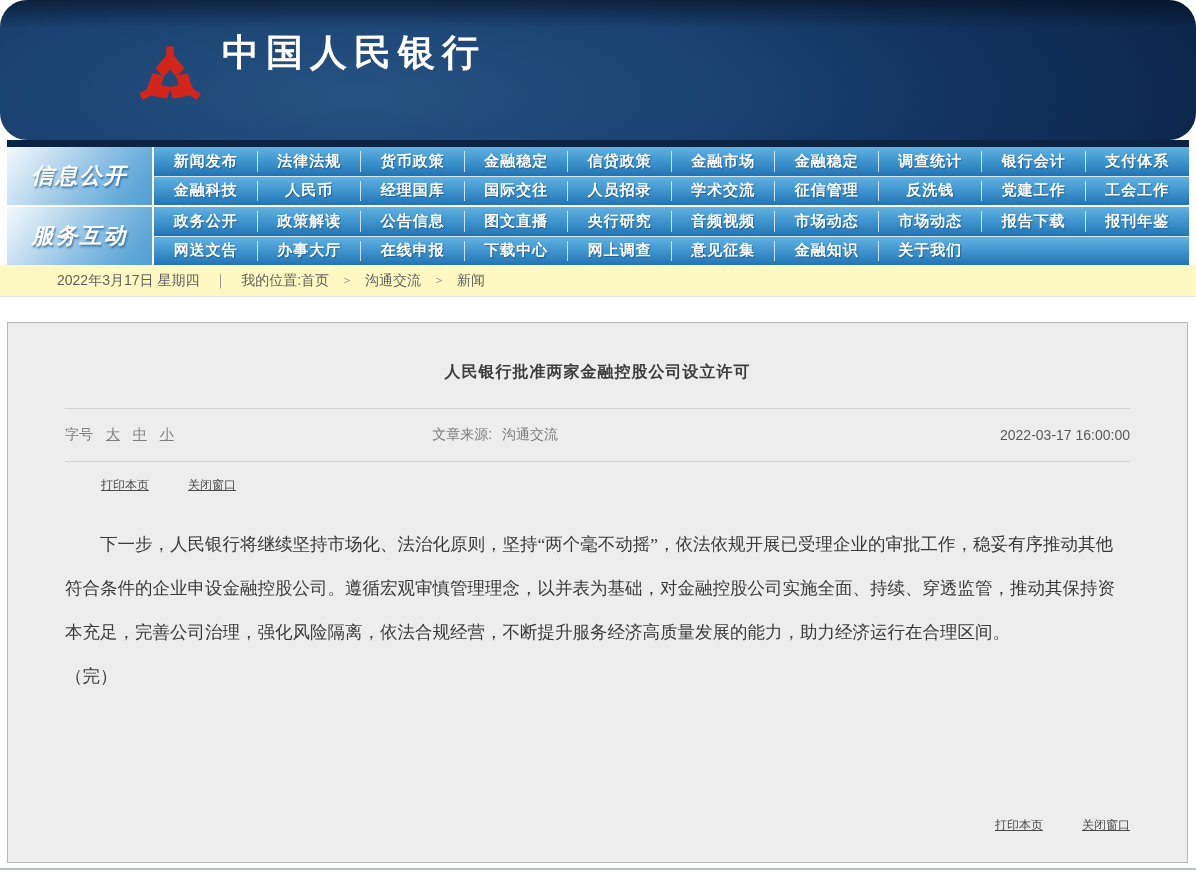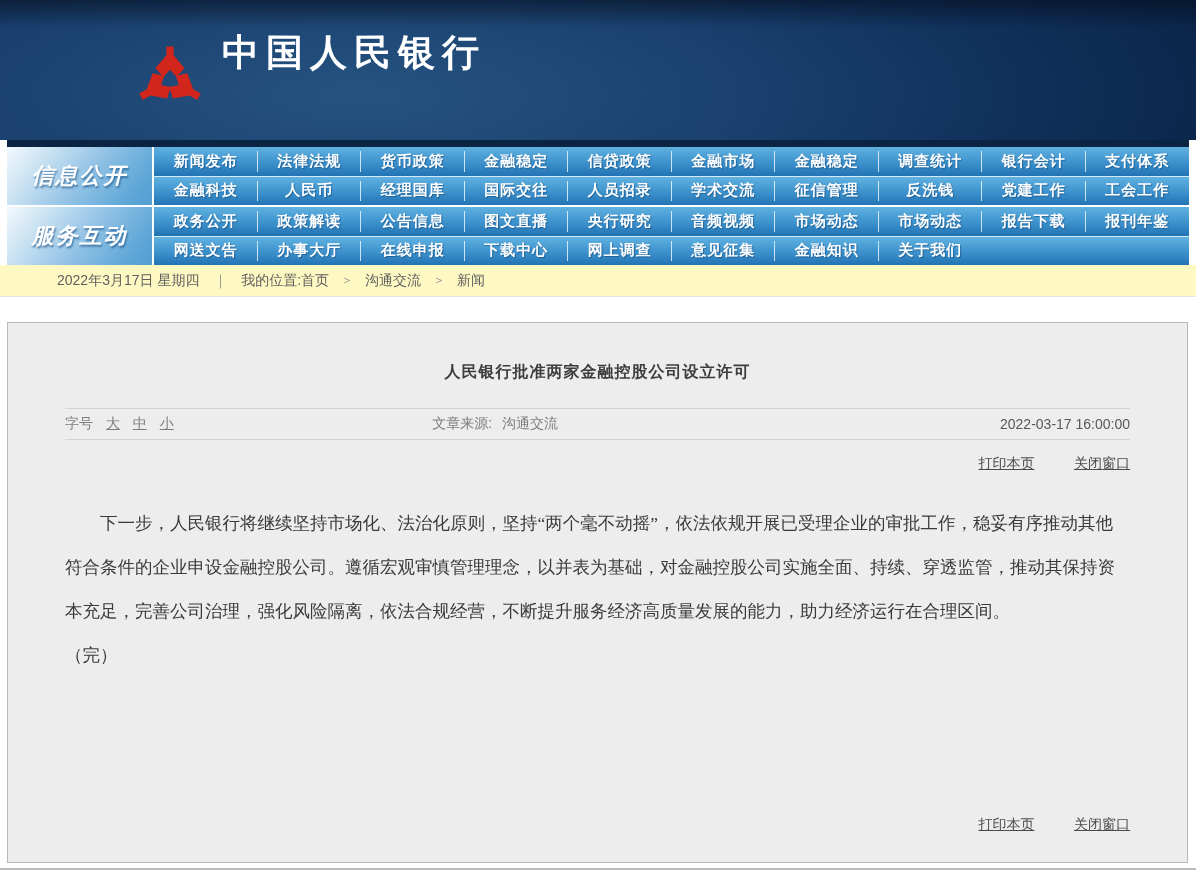--- a/index.html
+++ b/index.html
@@ -8,20 +8,21 @@
     width:1196px; height:875px; background:#ffffff; overflow:hidden; position:relative;
     font-family:"Liberation Sans", sans-serif;
   }
 
   
   .header {
     height:140px;
     background:
       linear-gradient(180deg, rgba(4,10,24,.55) 0%, rgba(4,10,24,0) 20%),
       radial-gradient(ellipse 950px 280px at 30% 68%, #265381 0%, #1a4170 40%, #10305a 70%, #0a2244 100%);
+    border-radius: 27px;
   }
   .header-inner { padding:30px 0 0 138px; display:flex; align-items:flex-start; }
   .logo { margin-top:4px; flex:none; }
   .header-text { margin-left:20px; }
   .bank-cn {
     color:#fff; font-family:"Liberation Serif", serif; font-weight:bold;
     font-size:37px; letter-spacing:7px; line-height:1.25; white-space:nowrap;
   }
   .bank-en {
     color:#fff; font-weight:bold; font-size:14px; letter-spacing:.4px; margin-top:3px; white-space:nowrap;
@@ -72,29 +73,29 @@
   .content-box {
     margin:0 8px 0 7px; height:541px; background:#ecedec; border:1px solid #b8b8b8;
     padding:0 57px; position:relative; font-family:"Liberation Serif", serif;
   }
   .article-title {
     padding-top:39px; text-align:center; font-size:16px; font-weight:bold;
     color:#3d3d3d; letter-spacing:1px;
   }
   .meta-row {
     margin-top:25px; border-top:1px solid #d3d3d3; border-bottom:1px solid #d3d3d3;
-    height:32px; display:flex; align-items:center;
+    height:54px; display:flex; align-items:center;
     font-family:"Liberation Sans", sans-serif; font-size:14px; color:#7d7d7d;
   }
   .meta-left { flex:1; }
   .meta-center { flex:1.2; padding-left:50px; }
   .meta-right { flex:1; text-align:right; color:#585858; }
   .size-link { text-decoration:underline; margin-left:9px; cursor:pointer; }
   .meta-src-val { margin-left:6px; }
-  .actions { text-align:right; font-size:14px; }
+  .actions { font-size:12px; }
   .actions-top { margin-top:15px; }
   .action-link { color:#4c4c4c; text-decoration:underline; margin-left:36px; cursor:pointer; }
   .article-body { margin-top:28px; font-size:17.5px; color:#3a3a3a; line-height:44px; }
   .article-body p { margin:0; text-indent:2em; }
   .article-body p.p2 { margin-top:4px; }
   .article-body p.ending { text-indent:0; margin-top:0; }
   .actions-bottom { position:absolute; right:57px; bottom:28px; }
 
   .bottom-line { margin-top:5px; height:2px; background:#b6bcbc; }
 </style>

